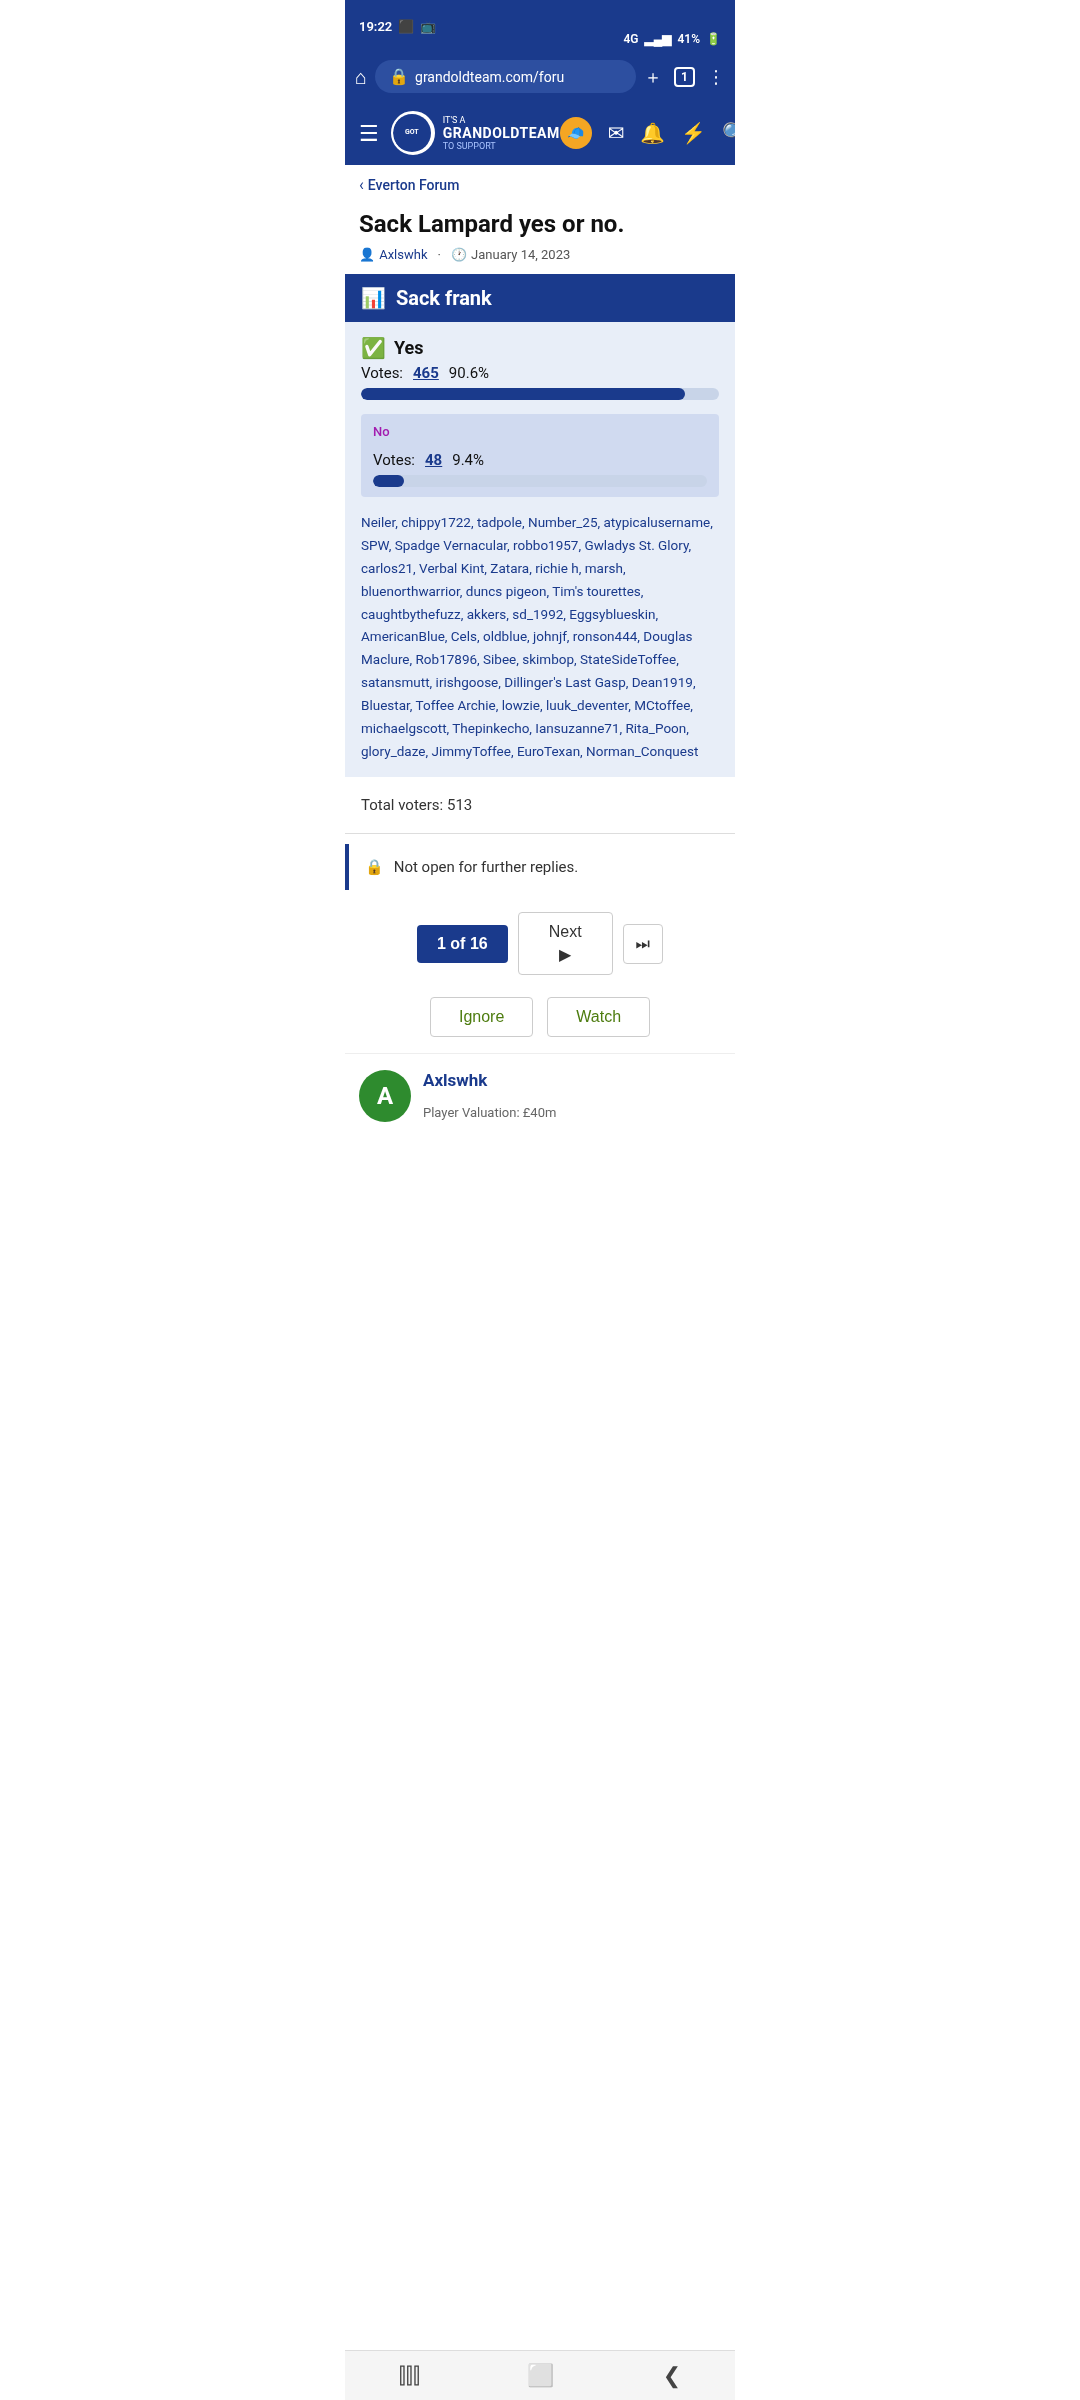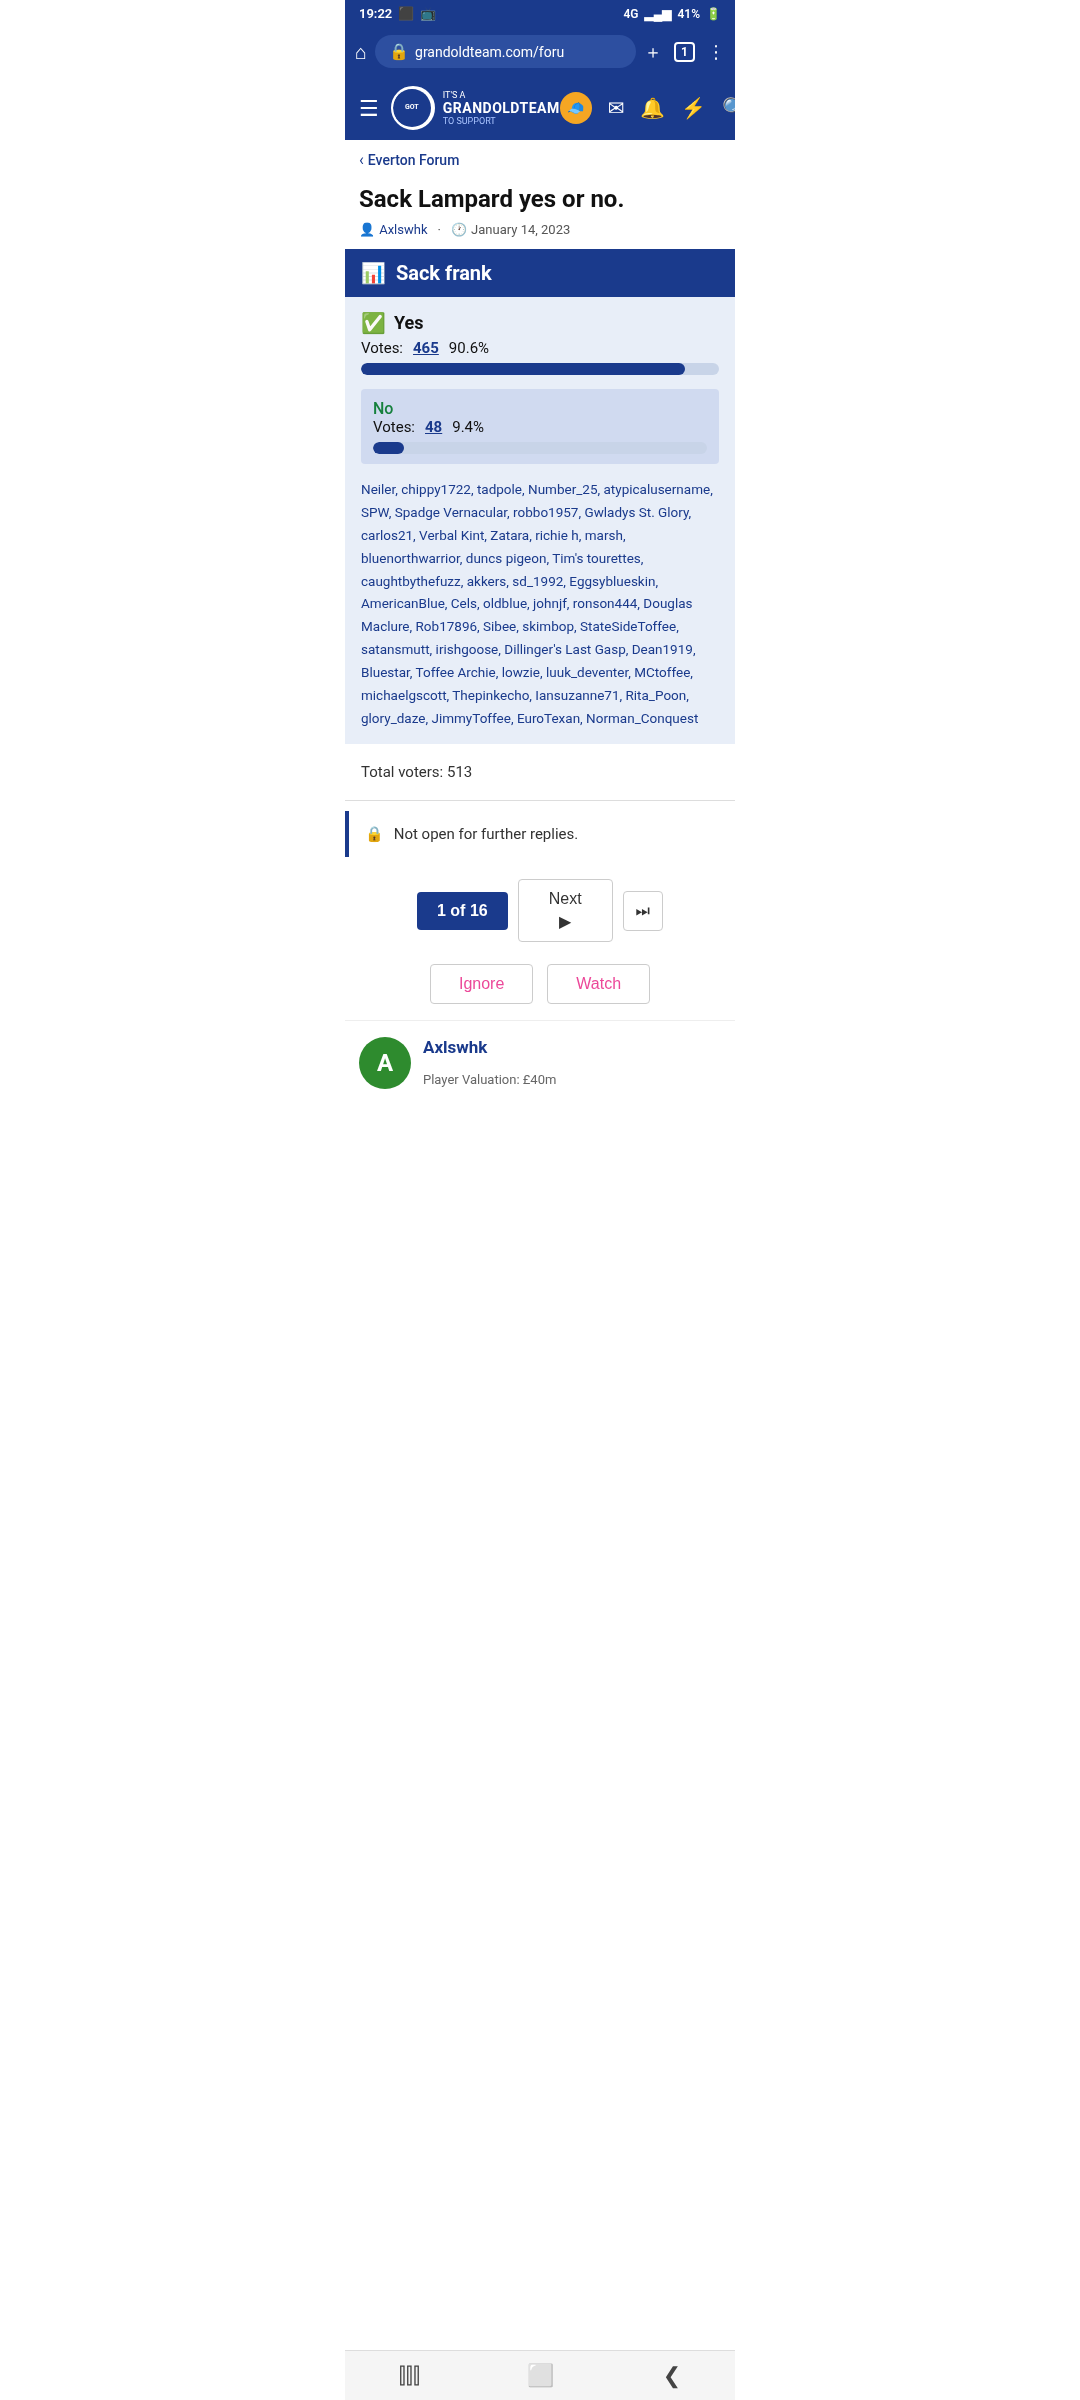--- a/index.html
+++ b/index.html
@@ -18,21 +18,21 @@
       color: #fff;
       display: flex;
       justify-content: space-between;
       align-items: center;
       padding: 6px 14px;
       font-size: 13px;
       font-weight: 600;
       gap: 24px;
     }
     .status-left { display: flex; align-items: center; gap: 6px; }
-    .status-right { display: flex; align-items: center; gap: 6px; font-size: 12px; }
+    .status-right { display: flex; align-items: center; gap: 6px; font-size: 12px; margin-top: 26px; }
 
     
     .browser-bar {
       background: #1a3a8c;
       display: flex;
       align-items: center;
       padding: 8px 10px;
       gap: 8px;
     }
     .browser-home-icon { color: #fff; font-size: 20px; }
@@ -171,24 +171,24 @@
     }
 
     
     .poll-option-no {
       background: #d0daf0;
       padding: 10px 12px;
       border-radius: 4px;
       margin-bottom: 14px;
     }
     .poll-option-no-label {
-      font-size: 16px;
+      font-size: 13px;
       font-weight: 500;
-      color: #15803d;
-      margin-bottom: 0;
+      color: #a21caf;
+      margin-bottom: 12px;
     }
 
     
     .voters-list {
       font-size: 13.5px;
       color: #1a3a8c;
       line-height: 1.7;
     }
 
     
@@ -250,21 +250,21 @@
     
     .thread-actions {
       display: flex;
       align-items: center;
       justify-content: center;
       gap: 14px;
       padding: 10px 16px 16px;
     }
     .action-btn {
       background: #fff;
-      color: #ec4899;
+      color: #4d7c0f;
       border: 1px solid #ccc;
       border-radius: 4px;
       padding: 10px 28px;
       font-size: 16px;
       cursor: pointer;
     }
 
     
     .post-author-section {
       display: flex;

